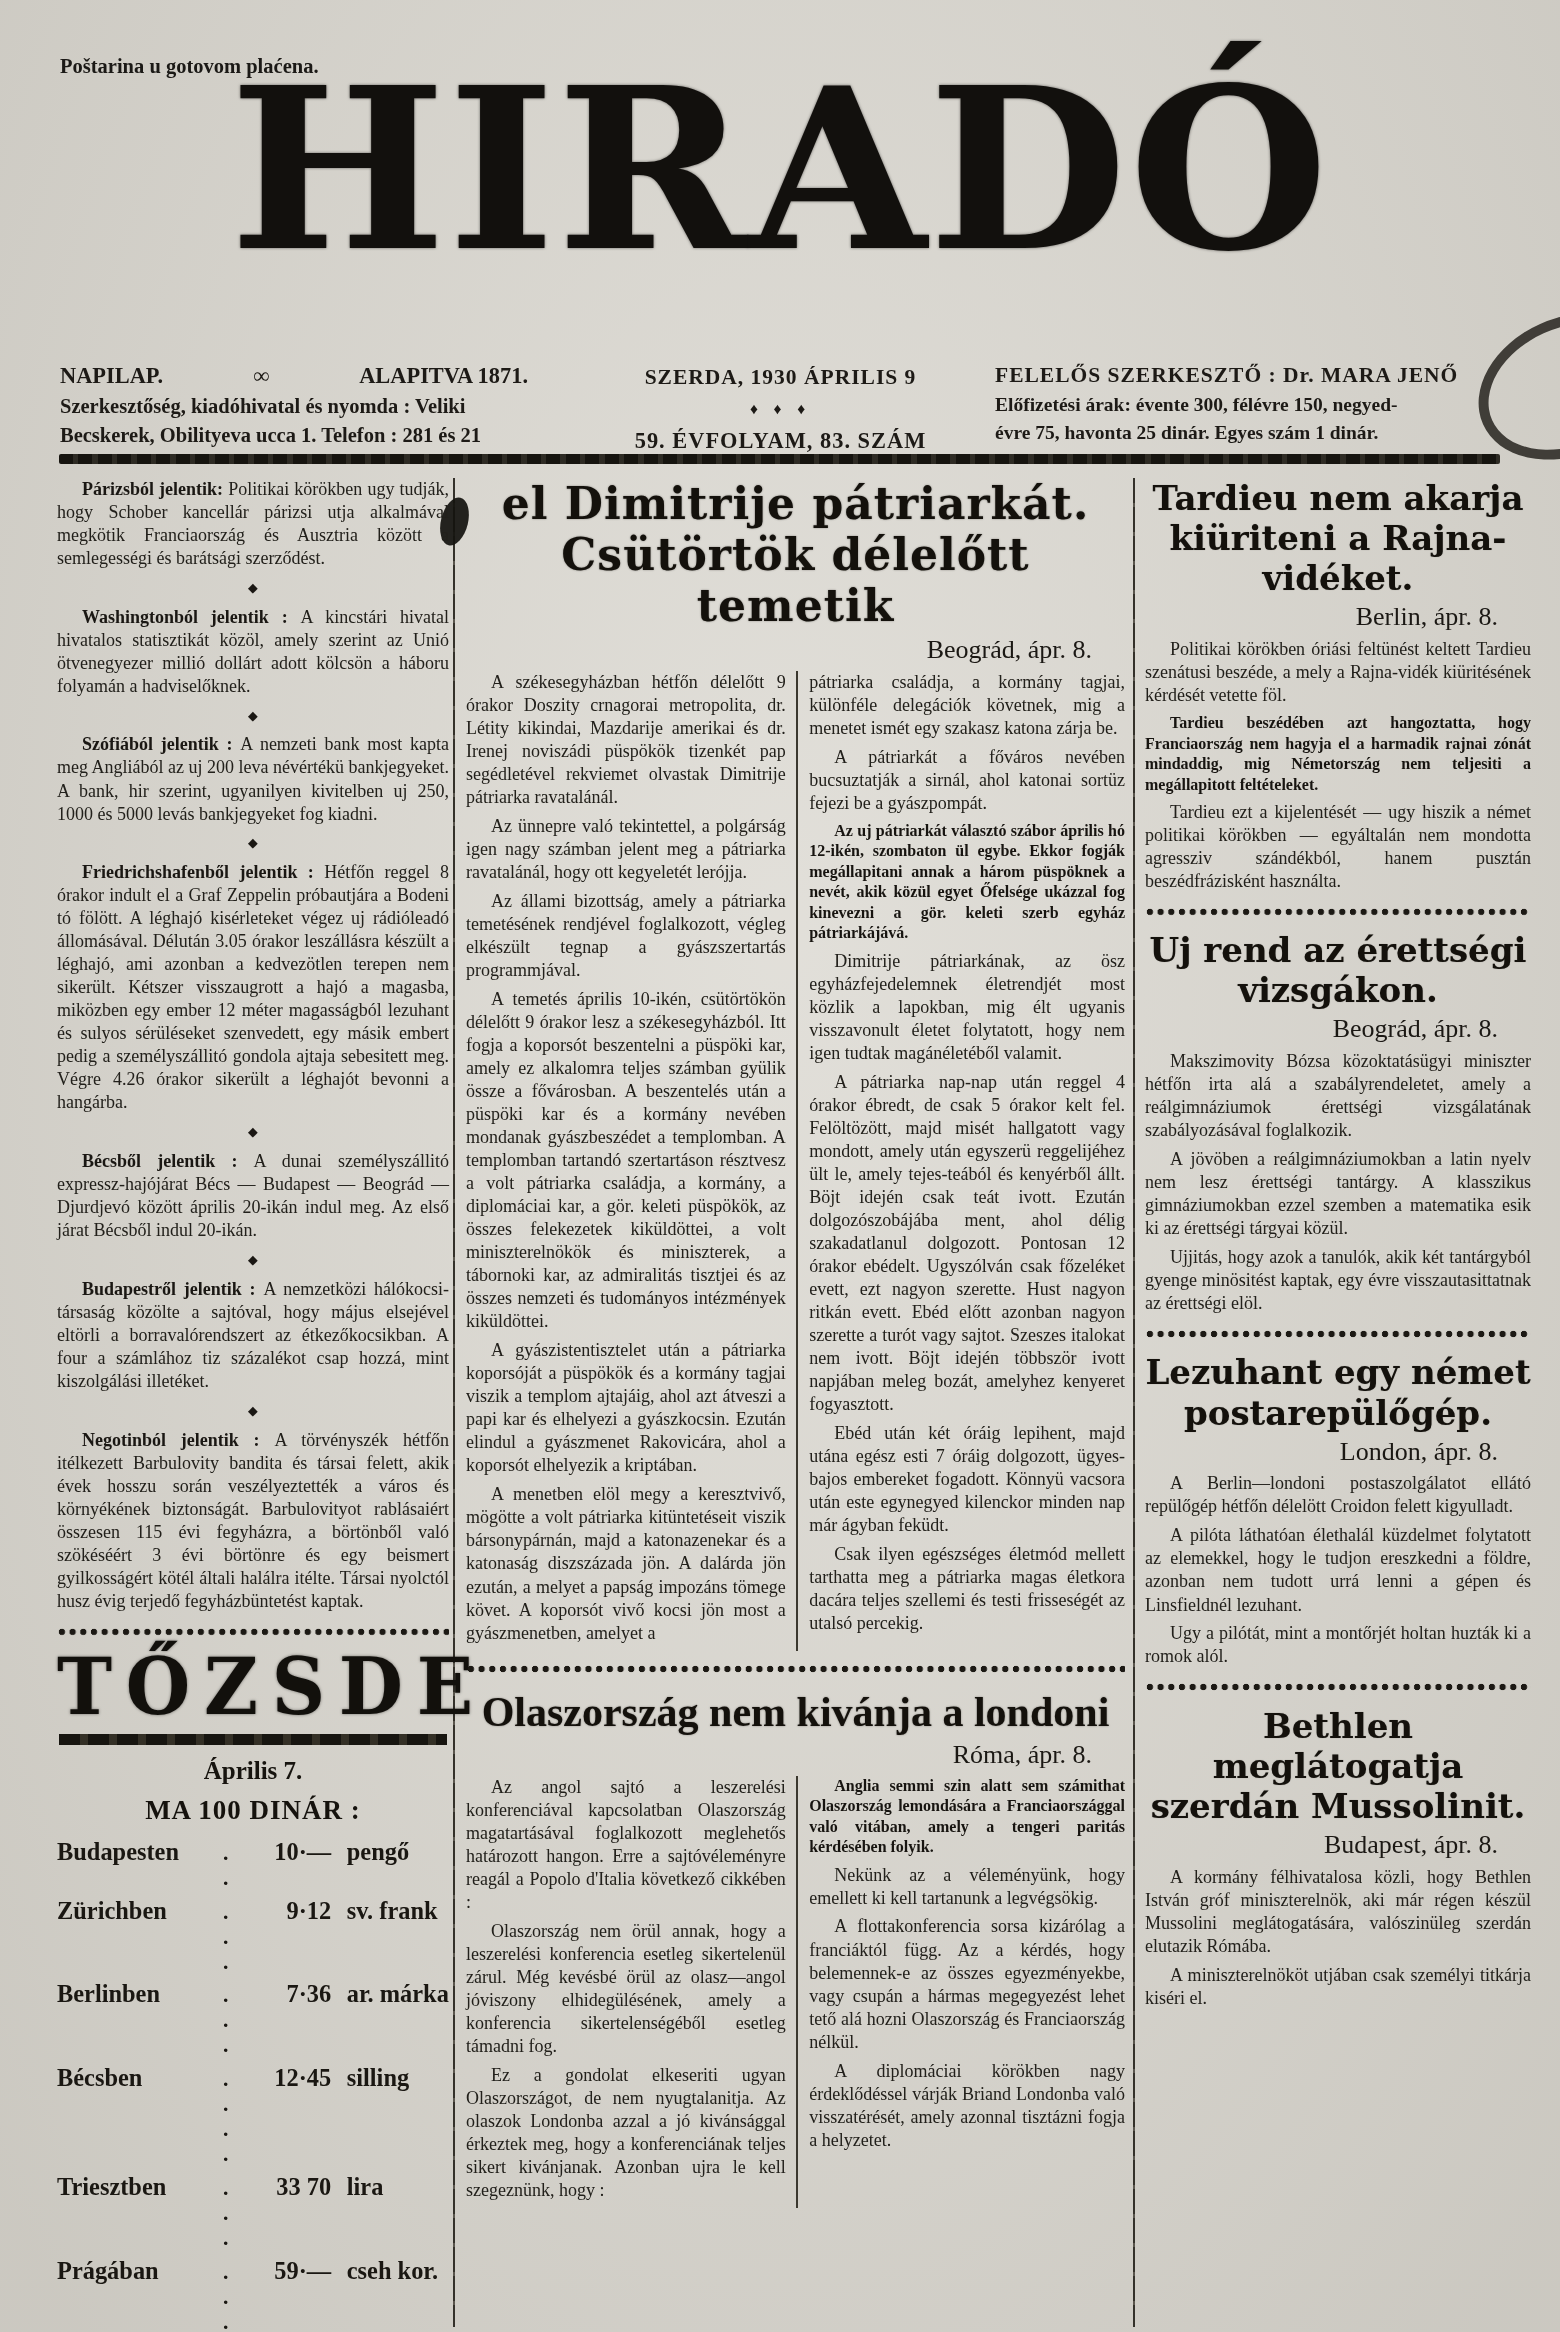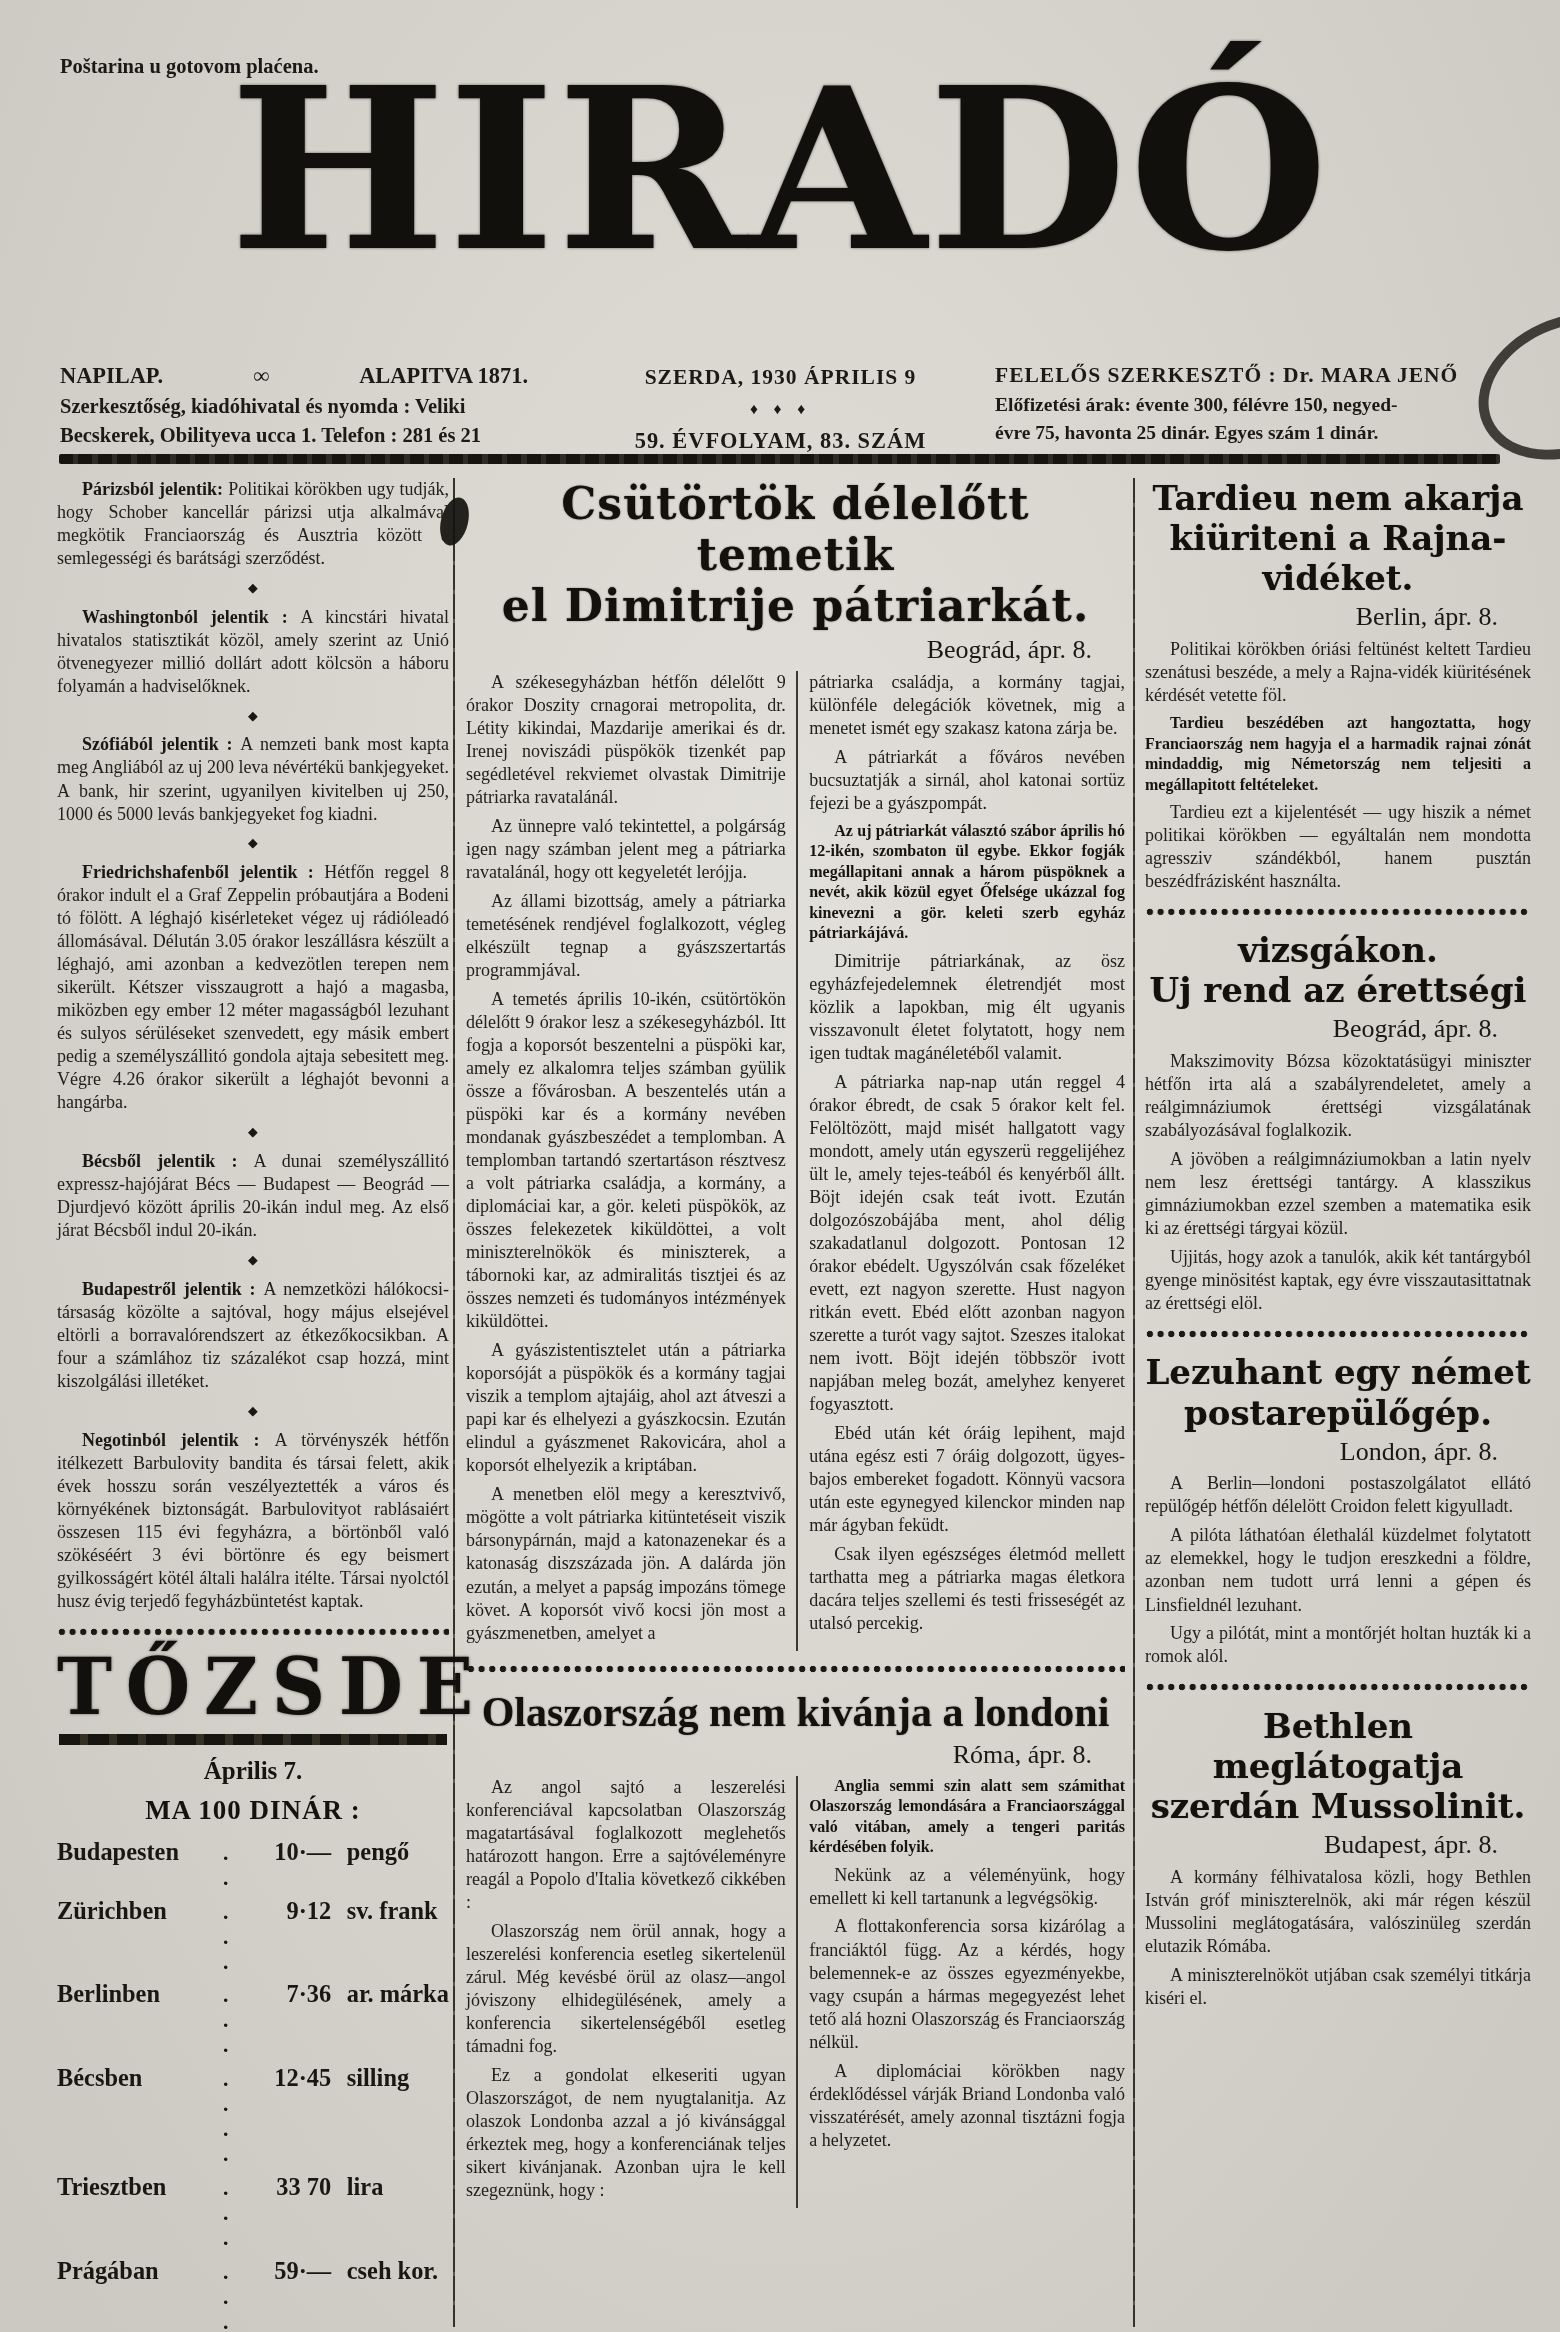--- a/index.html
+++ b/index.html
@@ -213,22 +213,22 @@
             <span class="fx-val">59·—</span>
             <span class="fx-cur">cseh kor.</span>
           </div>
         </div>
     </div>
   </div>
 
   <div class="col col-center">
     <div>
       <div class="headline hl-xl">
+          <div class="hl-line">el Dimitrije pátriarkát.</div>
           <div class="hl-line">Csütörtök délelőtt temetik</div>
-          <div class="hl-line">el Dimitrije pátriarkát.</div>
         </div>
       <div class="dateline">Beográd, ápr. 8.</div>
       <div class="subcols">
         <div class="subcol">
             <p class="para">A székesegyházban hétfőn délelőtt 9 órakor Doszity crnagorai metropolita, dr. Létity kikindai, Mazdarije amerikai és dr. Irenej noviszádi püspökök tizenkét pap segédletével rekviemet olvastak Dimitrije pátriarka ravatalánál.</p>
             <p class="para">Az ünnepre való tekintettel, a polgárság igen nagy számban jelent meg a pátriarka ravatalánál, hogy ott kegyeletét lerójja.</p>
             <p class="para">Az állami bizottság, amely a pátriarka temetésének rendjével foglalkozott, végleg elkészült tegnap a gyászszertartás programmjával.</p>
             <p class="para">A temetés április 10-ikén, csütörtökön délelőtt 9 órakor lesz a székesegyházból. Itt fogja a koporsót beszentelni a püspöki kar, amely ez alkalomra teljes számban gyülik össze a fővárosban. A beszentelés után a püspöki kar és a kormány nevében mondanak gyászbeszédet a templomban. A templomban tartandó szertartáson résztvesz a volt pátriarka családja, a kormány, a diplomáciai kar, a gör. keleti püspökök, az összes felekezetek kiküldöttei, a volt miniszterelnökök és miniszterek, a tábornoki kar, az admiralitás tisztjei és az összes nemzeti és tudományos intézmények kiküldöttei.</p>
             <p class="para">A gyászistentisztelet után a pátriarka koporsóját a püspökök és a kormány tagjai viszik a templom ajtajáig, ahol azt átveszi a papi kar és elhelyezi a gyászkocsin. Ezután elindul a gyászmenet Rakovicára, ahol a koporsót elhelyezik a kriptában.</p>
             <p class="para">A menetben elöl megy a keresztvivő, mögötte a volt pátriarka kitüntetéseit viszik bársonypárnán, majd a katonazenekar és a katonaság diszszázada jön. A dalárda jön ezután, a melyet a papság impozáns tömege követ. A koporsót vivő kocsi jön most a gyászmenetben, amelyet a</p>
@@ -276,22 +276,22 @@
         <div class="dateline">Berlin, ápr. 8.</div>
         <div>
           <p class="para">Politikai körökben óriási feltünést keltett Tardieu szenátusi beszéde, a mely a Rajna-vidék kiüritésének kérdését vetette föl.</p>
           <p class="para bold-para">Tardieu beszédében azt hangoztatta, hogy Franciaország nem hagyja el a harmadik rajnai zónát mindaddig, mig Németország nem teljesiti a megállapitott feltételeket.</p>
           <p class="para">Tardieu ezt a kijelentését — ugy hiszik a német politikai körökben — egyáltalán nem mondotta agressziv szándékból, hanem pusztán beszédfrázisként használta.</p>
         </div>
       </div>
     <div class="dotted-div"></div>
     <div>
         <div class="headline hl-md">
+          <div class="hl-line">Uj rend az érettségi</div>
           <div class="hl-line">vizsgákon.</div>
-          <div class="hl-line">Uj rend az érettségi</div>
         </div>
         <div class="dateline">Beográd, ápr. 8.</div>
         <div>
           <p class="para">Makszimovity Bózsa közoktatásügyi miniszter hétfőn irta alá a szabályrendeletet, amely a reálgimnáziumok érettségi vizsgálatának szabályozásával foglalkozik.</p>
           <p class="para">A jövöben a reálgimnáziumokban a latin nyelv nem lesz érettségi tantárgy. A klasszikus gimnáziumokban ezzel szemben a matematika esik ki az érettségi tárgyai közül.</p>
           <p class="para">Ujjitás, hogy azok a tanulók, akik két tantárgyból gyenge minösitést kaptak, egy évre visszautasittatnak az érettségi elöl.</p>
         </div>
       </div>
     <div class="dotted-div"></div>
     <div>

